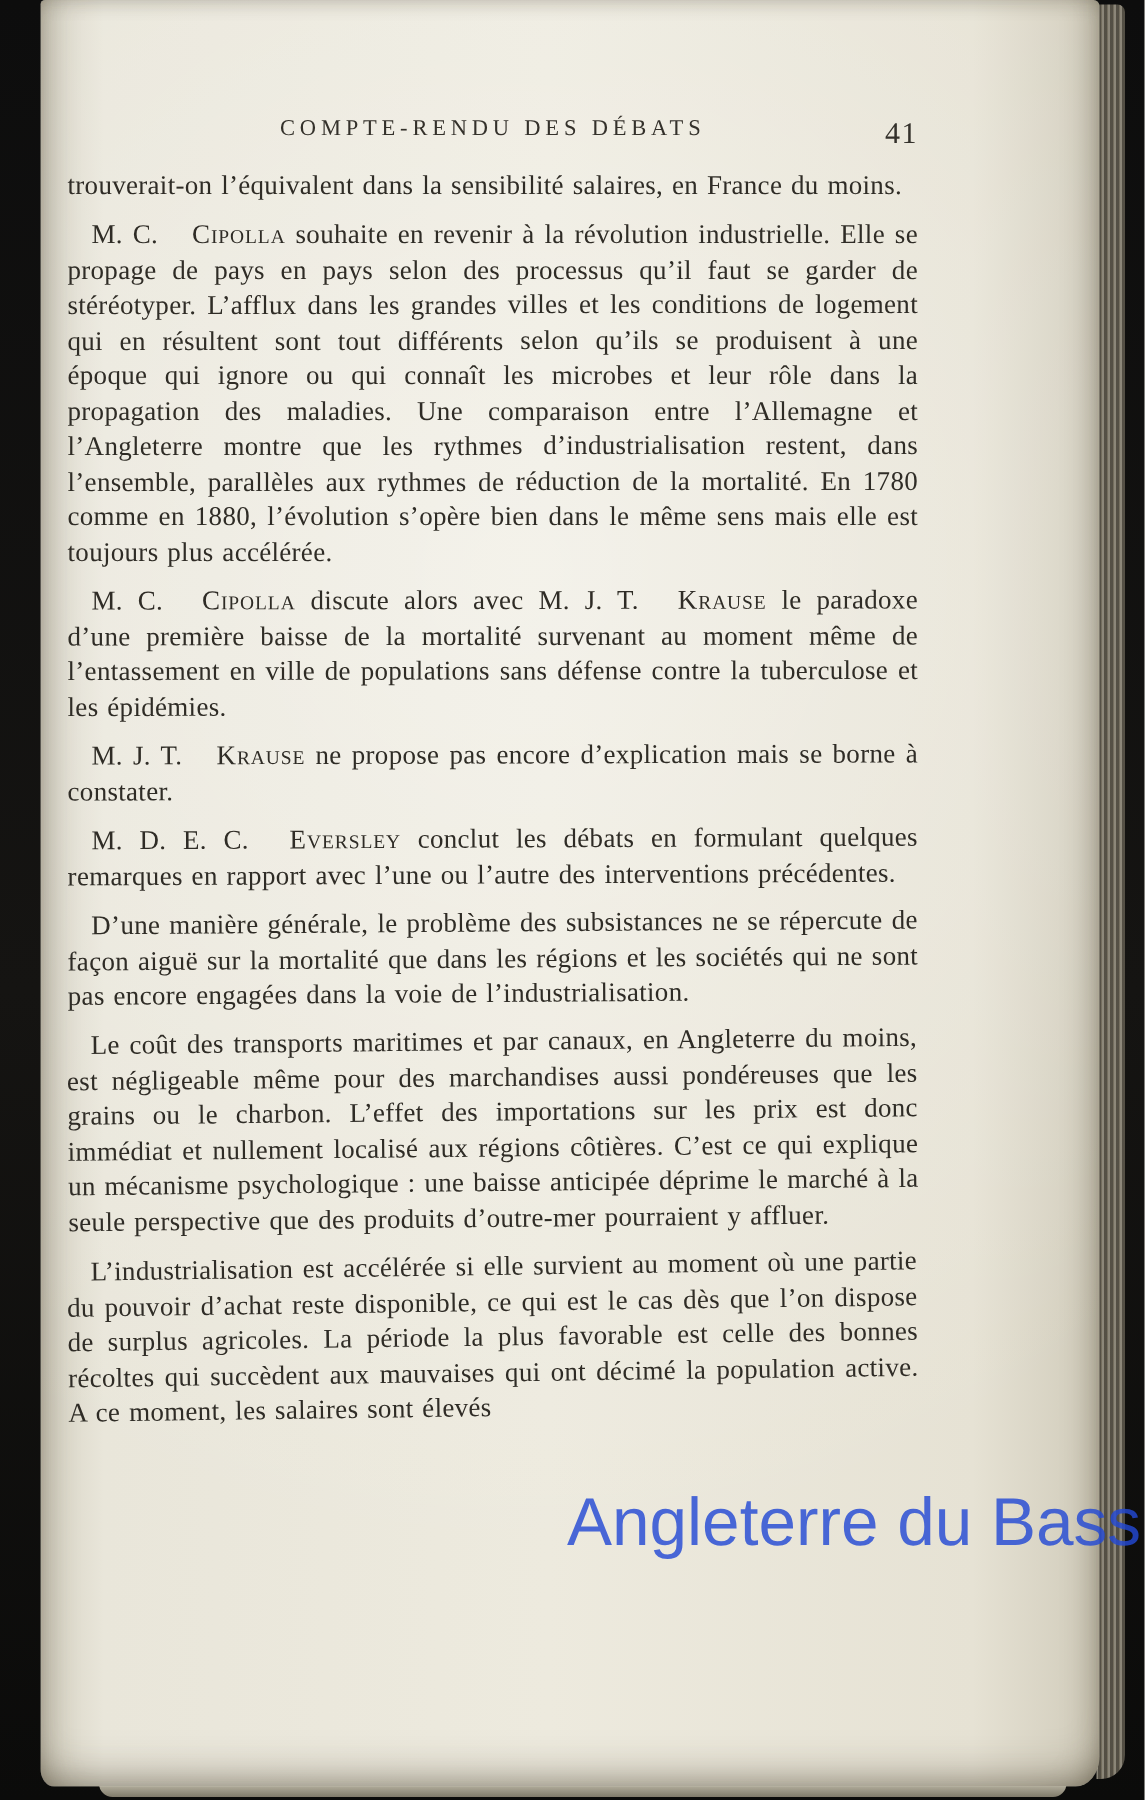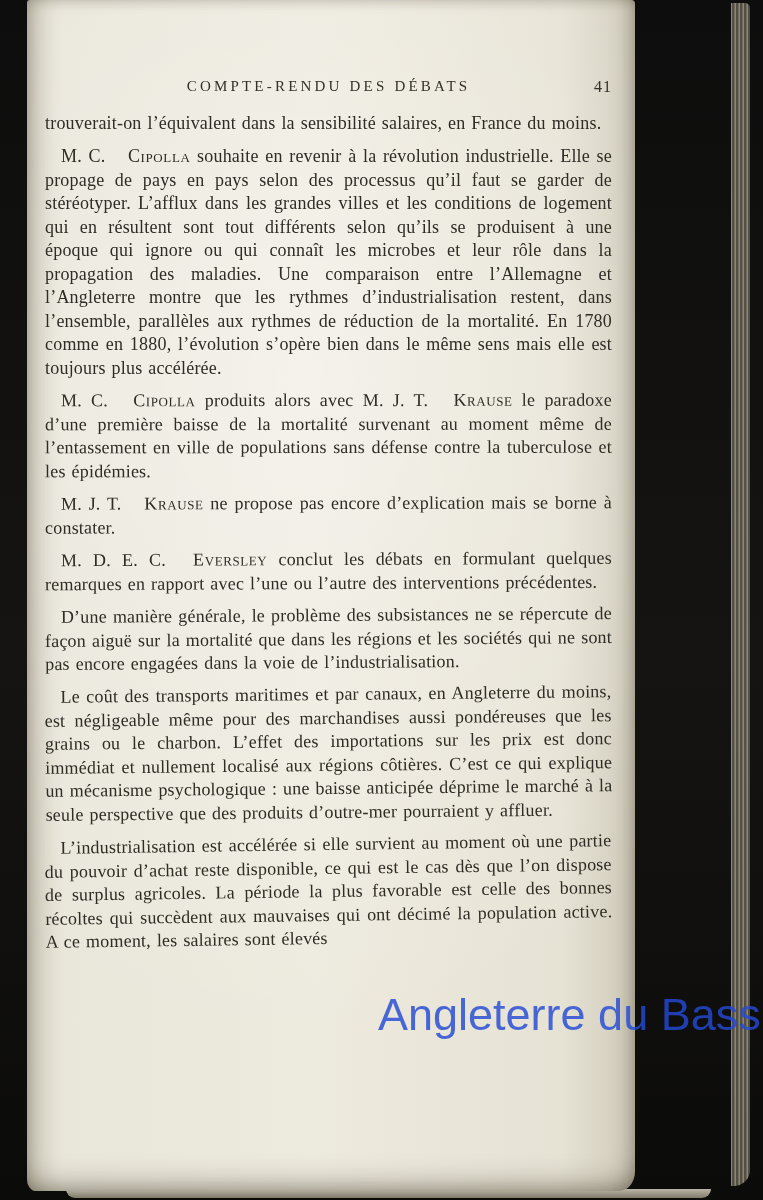--- a/index.html
+++ b/index.html
@@ -14,42 +14,42 @@
     position:absolute;right:13px;top:3px;bottom:14px;width:19px;
     background:repeating-linear-gradient(90deg,#b5ae9c 0 1px,#6b6557 1px 3px,#948c78 3px 4px);
     border-radius:0 5px 16px 0;opacity:.75;
   }
   .page-stack-bottom{
     position:absolute;left:66px;right:52px;bottom:2px;height:9px;
     background:linear-gradient(180deg,#cdc8b5 0%,#8d8775 100%);
     border-radius:0 0 12px 12px;opacity:.9;
   }
   .page{
-    position:absolute;left:27px;top:0;width:608px;bottom:9px;
+    position:absolute;left:27px;top:0;width:706px;bottom:9px;
     background:
       radial-gradient(140% 90% at 45% 32%, rgba(255,255,255,.38), rgba(255,255,255,0) 62%),
       linear-gradient(90deg,#d6d2c3 0%,#e9e6da 6%,#edeade 48%,#e6e2d4 88%,#d0cbba 100%),
       #e8e5d8;
     border-radius:3px 4px 16px 9px / 3px 4px 20px 12px;
     box-shadow:
       inset 0 -20px 30px -18px rgba(66,57,38,.55),
       inset 0 8px 16px -12px rgba(66,57,38,.35),
       inset 16px 0 26px -18px rgba(66,57,38,.45),
       inset -14px 0 24px -16px rgba(66,57,38,.5);
   }
   .running-head{
     position:absolute;top:78px;left:18px;width:567px;height:22px;
     color:#34312b;
   }
   .running-title{
     position:absolute;left:0;right:0;text-align:center;
     font-size:15px;letter-spacing:3.2px;white-space:nowrap;
   }
   .page-number{
-    position:absolute;right:0;top:0;font-size:16px;letter-spacing:1px;margin-left:48px;
+    position:absolute;right:0;top:0;font-size:20px;letter-spacing:1px;margin-left:48px;
   }
   .text-col{
     position:absolute;top:112px;left:18px;width:567px;
     color:#2f2c26;font-size:18px;line-height:23.5px;
     letter-spacing:.2px;word-spacing:1.2px;
     text-align:justify;
   }
   .text-col p{margin:0 0 9px 0;}
   .text-col p.indent{text-indent:16px;}
   .sc{font-variant:small-caps;letter-spacing:.6px;margin-left:16px;}
@@ -69,21 +69,21 @@
 
   <div class="page">
     <div class="running-head">
       <span class="running-title">COMPTE-RENDU DES DÉBATS</span>
       <span class="page-number">41</span>
     </div>
 
     <div class="text-col">
         <p style="transform: rotate(0deg);"><span>trouverait-on l’équivalent dans la sensibilité salaires, en France du moins.</span></p>
         <p class="indent" style="transform: rotate(-0.016deg);"><span>M. C. </span><span class="sc">Cipolla</span><span> souhaite en revenir à la révolution industrielle. Elle se propage de pays en pays selon des processus qu’il faut se garder de stéréotyper. L’afflux dans les grandes villes et les conditions de logement qui en résultent sont tout différents selon qu’ils se produisent à une époque qui ignore ou qui connaît les microbes et leur rôle dans la propagation des maladies. Une comparaison entre l’Allemagne et l’Angleterre montre que les rythmes d’industrialisation restent, dans l’ensemble, parallèles aux rythmes de réduction de la mortalité. En 1780 comme en 1880, l’évolution s’opère bien dans le même sens mais elle est toujours plus accélérée.</span></p>
-        <p class="indent" style="transform: rotate(-0.064deg);"><span>M. C. </span><span class="sc">Cipolla</span><span> produits alors avec M. J. T. </span><span class="sc">Krause</span><span> le paradoxe d’une première baisse de la mortalité survenant au moment même de l’entassement en ville de populations sans défense contre la tuberculose et les épidémies.</span></p>
+        <p class="indent" style="transform: rotate(-0.064deg);"><span>M. C. </span><span class="sc">Cipolla</span><span> discute alors avec M. J. T. </span><span class="sc">Krause</span><span> le paradoxe d’une première baisse de la mortalité survenant au moment même de l’entassement en ville de populations sans défense contre la tuberculose et les épidémies.</span></p>
         <p class="indent" style="transform: rotate(-0.144deg);"><span>M. J. T. </span><span class="sc">Krause</span><span> ne propose pas encore d’explication mais se borne à constater.</span></p>
         <p class="indent" style="transform: rotate(-0.256deg);"><span>M. D. E. C. </span><span class="sc">Eversley</span><span> conclut les débats en formulant quelques remarques en rapport avec l’une ou l’autre des interventions précédentes.</span></p>
         <p class="indent" style="transform: rotate(-0.4deg);"><span>D’une manière générale, le problème des subsistances ne se répercute de façon aiguë sur la mortalité que dans les régions et les sociétés qui ne sont pas encore engagées dans la voie de l’industrialisation.</span></p>
         <p class="indent" style="transform: rotate(-0.576deg);"><span>Le coût des transports maritimes et par canaux, en Angleterre du moins, est négligeable même pour des marchandises aussi pondéreuses que les grains ou le charbon. L’effet des importations sur les prix est donc immédiat et nullement localisé aux régions côtières. C’est ce qui explique un mécanisme psychologique : une baisse anticipée déprime le marché à la seule perspective que des produits d’outre-mer pourraient y affluer.</span></p>
         <p class="indent" style="transform: rotate(-0.784deg);"><span>L’industrialisation est accélérée si elle survient au moment où une partie du pouvoir d’achat reste disponible, ce qui est le cas dès que l’on dispose de surplus agricoles. La période la plus favorable est celle des bonnes récoltes qui succèdent aux mauvaises qui ont décimé la population active. A ce moment, les salaires sont élevés</span></p>
       </div>
 
     <div class="watermark">Angleterre du Bassin</div>
   </div>
 </div>

